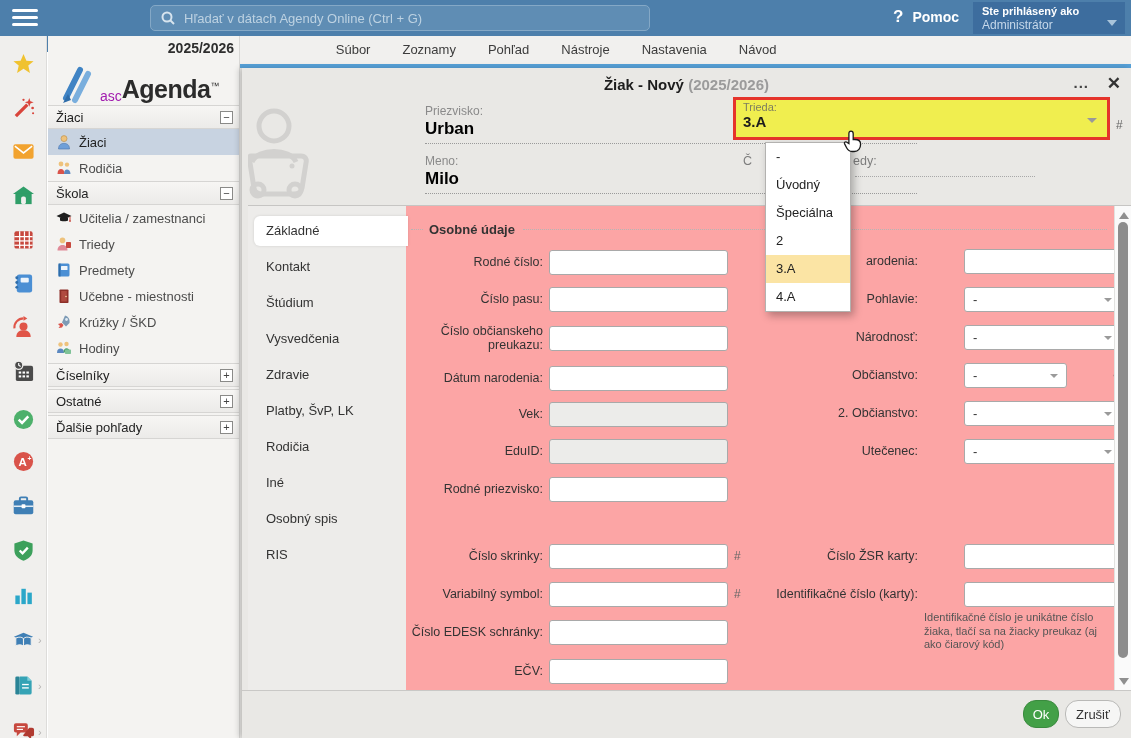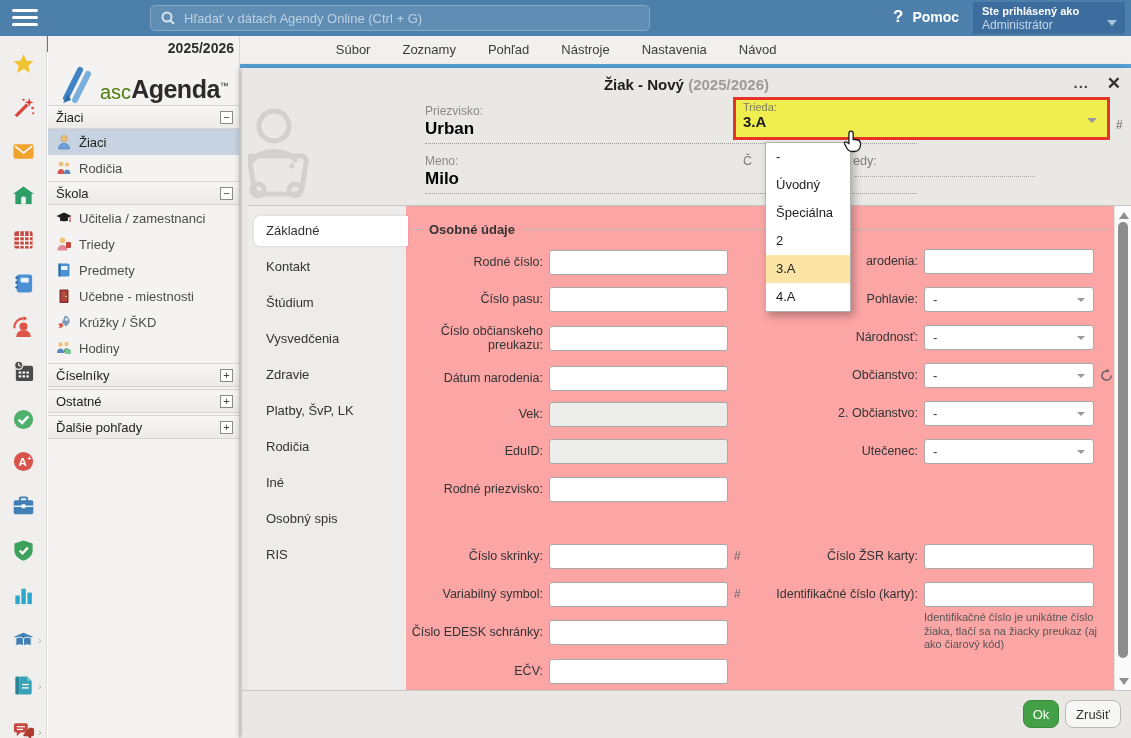--- a/index.html
+++ b/index.html
@@ -23,21 +23,21 @@
   
   .iconstrip { position:absolute; left:0; top:36px; width:47px; height:702px; background:#f0efed; border-right:1px solid #dddcda; }
   .sicon { position:absolute; left:12px; width:23px; height:23px; cursor:pointer; }
   .sicon svg { width:23px; height:23px; display:block; }
   .chev { position:absolute; left:38px; color:#b5b4b2; font-size:11px; }
 
   
   .nav { position:absolute; left:48px; top:36px; width:192px; height:702px; background:#f4f3f1; border-right:1px solid #d8d7d5; }
   .nav-year { position:absolute; right:5px; top:4px; font-weight:bold; font-size:14px; color:#2e2e2e; }
   .nav-logo { position:absolute; left:10px; top:22px; width:180px; height:46px; display:flex; align-items:flex-end; }
-  .nav-logo .asc { color:#4d7c0f; font-size:20px; }
+  .nav-logo .asc { color:#a21caf; font-size:14px; }
   .nav-logo .agenda { color:#2b2b2b; font-size:25px; font-weight:bold; letter-spacing:-0.5px; }
   .nav-logo .tm { color:#2b2b2b; font-size:9px; vertical-align:super; margin-bottom:13px; }
   .nav-rows { position:absolute; left:0; top:69px; width:191px; }
   .ngroup { height:24px; background:linear-gradient(#f7f6f4,#ecebe9); border-top:1px solid #d6d5d3; border-bottom:1px solid #d6d5d3; display:flex; align-items:center; padding:0 6px 0 8px; font-size:13px; color:#222; cursor:pointer; }
   .ngroup .sp { flex:1; }
   .expander { width:13px; height:13px; background:#fff; border:1px solid #8a8a88; font-size:11px; line-height:11px; text-align:center; color:#444; }
   .nitem { height:26px; display:flex; align-items:center; gap:7px; padding-left:8px; font-size:13px; color:#4c4c4c; cursor:pointer; }
   .nitem.sel { background:#c8d3e1; color:#222; }
   .nitem svg { width:16px; height:16px; flex:0 0 16px; }
   .nav-gap { height:2px; }
@@ -86,21 +86,21 @@
   .tabrail { position:absolute; left:0; top:0; width:158px; height:485px; background:#edecea; }
   .vtab { position:absolute; left:0; width:158px; height:30px; line-height:30px; padding-left:18px; font-size:13px; color:#333; cursor:pointer; }
   .vtab.active { left:6px; width:154px; background:#fff; border-radius:6px 0 0 6px; box-shadow:0 0 3px rgba(0,0,0,0.12); padding-left:12px; }
 
   .sechead { position:absolute; display:flex; align-items:center; font-size:13px; font-weight:bold; color:#333; }
   .sechead::before { content:""; width:12px; border-bottom:1px dotted #b5b5b5; margin-right:6px; }
   .sechead::after { content:""; flex:1; border-bottom:1px dotted #b5b5b5; margin-left:8px; }
 
   .frow { position:absolute; display:flex; align-items:center; height:26px; }
   .frow.left { left:162px; width:345px; }
-  .frow.right { left:498px; width:375px; }
+  .frow.right { left:498px; width:375px;gap:40px; }
   .flabel { font-size:12.5px; color:#333; text-align:right; line-height:14px; }
   .frow.left .flabel { flex:0 0 133px; }
   .frow.right .flabel { flex:0 0 172px; }
   .finput { margin-left:6px; height:25px; border:1px solid #a9a9a9; border-radius:3px; background:#fff; font-family:"Liberation Sans",sans-serif; font-size:13px; padding:0 6px; color:#222; }
   .frow.left .finput { width:179px; }
   .frow.right .finput { width:170px; }
   .finput:disabled, .finput.dis { background:#ececea; }
   .fselect { position:relative; margin-left:6px; width:170px; height:25px; border:1px solid #a9a9a9; border-radius:3px; background:#fff; font-size:13px; line-height:23px; padding-left:8px; color:#333; cursor:pointer; }
   .fselect .caret { position:absolute; right:8px; top:10px; width:0; height:0; border-left:4px solid transparent; border-right:4px solid transparent; border-top:4px solid #9a9a9a; }
   .rowextra { margin-left:6px; }
@@ -108,21 +108,21 @@
 
   
   .vscroll { position:absolute; left:866px; top:0px; width:17px; height:485px; background:#fafafa; border-left:1px solid #e2e2e0; }
   .sarrow { position:absolute; left:4px; width:0; height:0; border-left:5px solid transparent; border-right:5px solid transparent; }
   .sarrow.up { top:6px; border-bottom:7px solid #8f8f8f; }
   .sarrow.down { bottom:6px; border-top:7px solid #8f8f8f; }
   .sthumb { position:absolute; left:3px; top:16px; width:10px; height:436px; background:#8d8d8d; border-radius:6px; }
 
   
   .mfoot { position:absolute; left:0; bottom:0; width:889px; height:48px; background:#e9e8e5; border-top:1px solid #c9c8c6; }
-  .btn { position:absolute; bottom:10px; height:28px; border-radius:8px; font-size:13px; font-family:"Liberation Sans",sans-serif; cursor:pointer; }
+  .btn { position:absolute; bottom:10px; height:28px; border-radius:13px; font-size:13px; font-family:"Liberation Sans",sans-serif; cursor:pointer; }
   .btn.ok { right:72px; width:36px; background:#43a047; border:1px solid #3a8a3e; color:#fff; }
   .btn.cancel { right:10px; width:56px; background:#f6f6f5; border:1px solid #b9b9b7; color:#333; }
 </style>
 </head>
 <body>
 
 <div class="root">
 
   <div class="topbar">
     <div class="hamburger">

